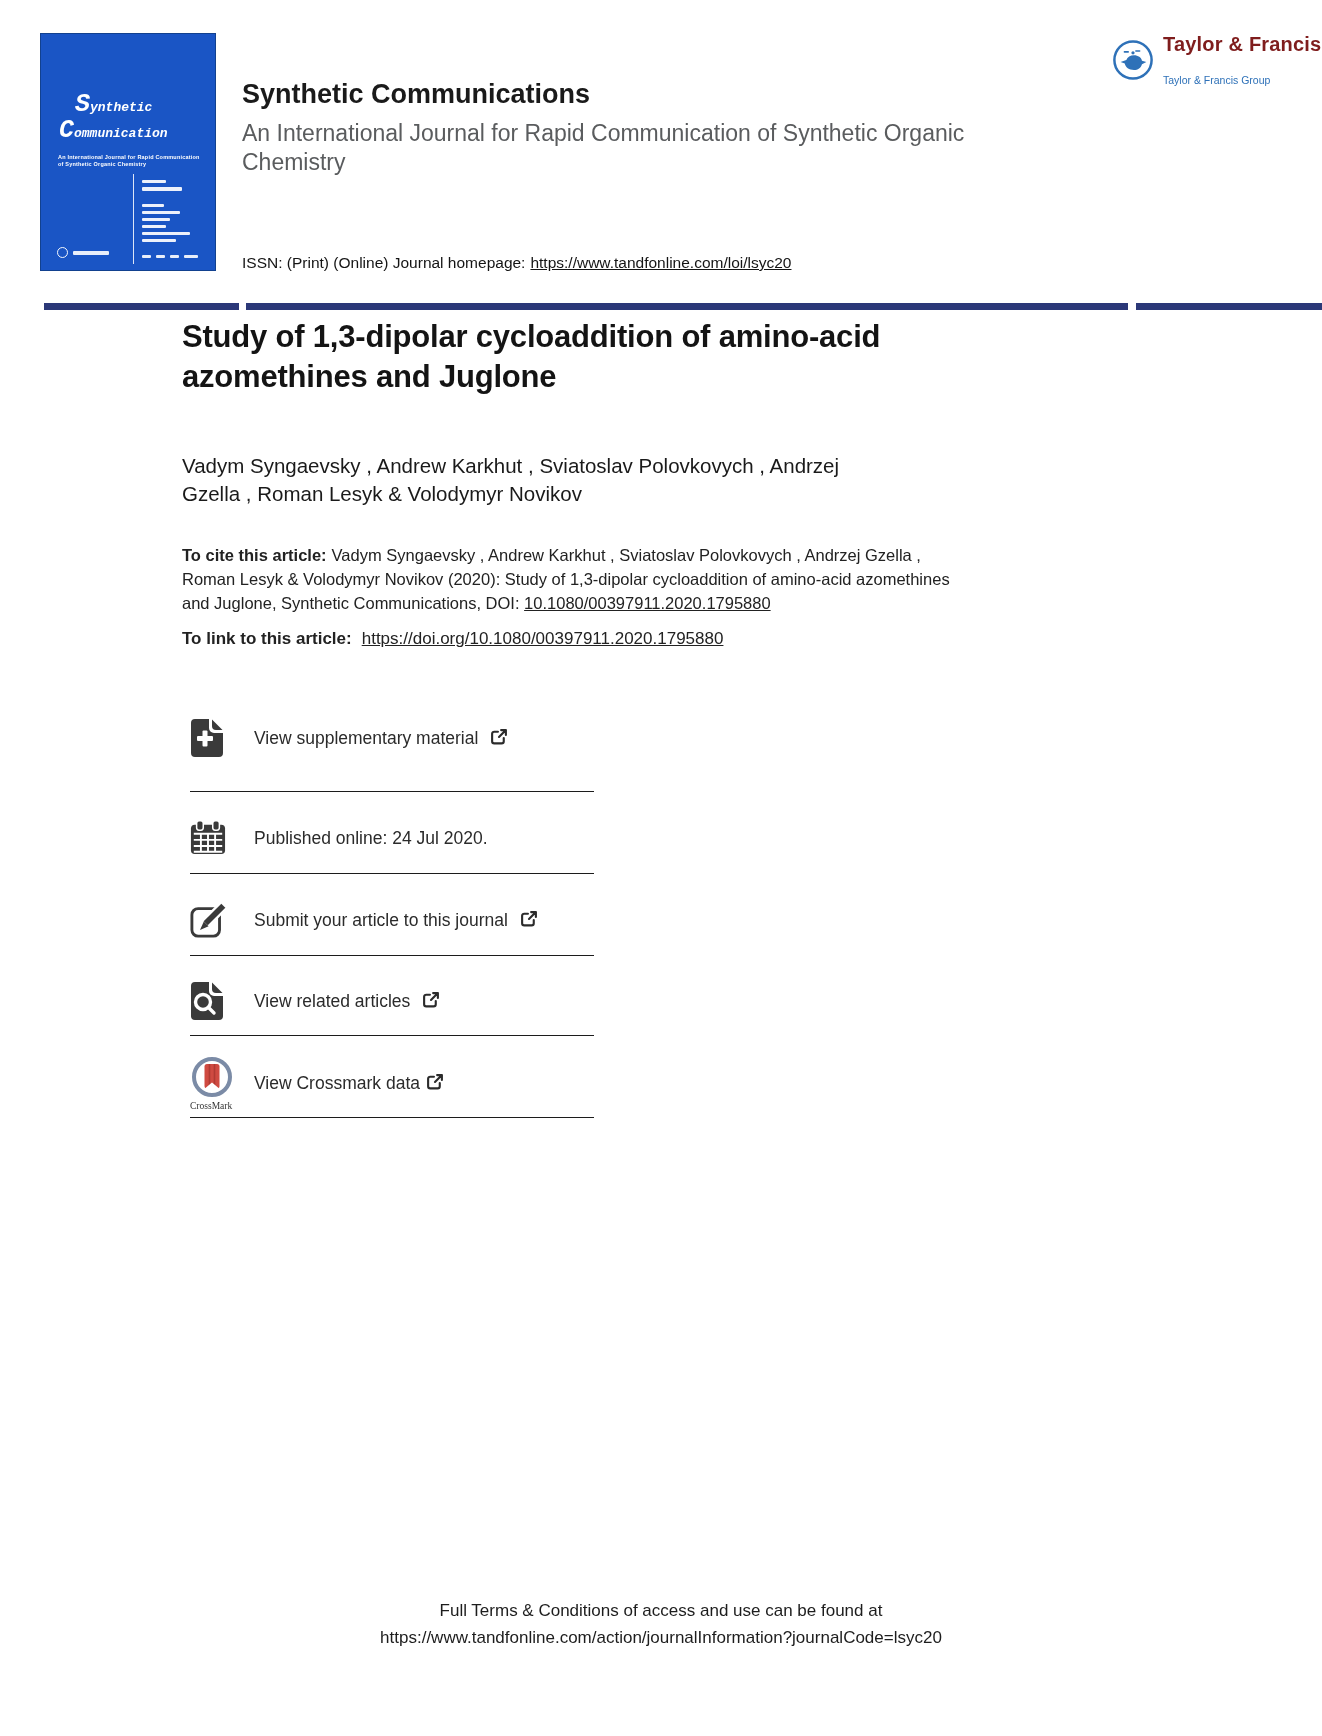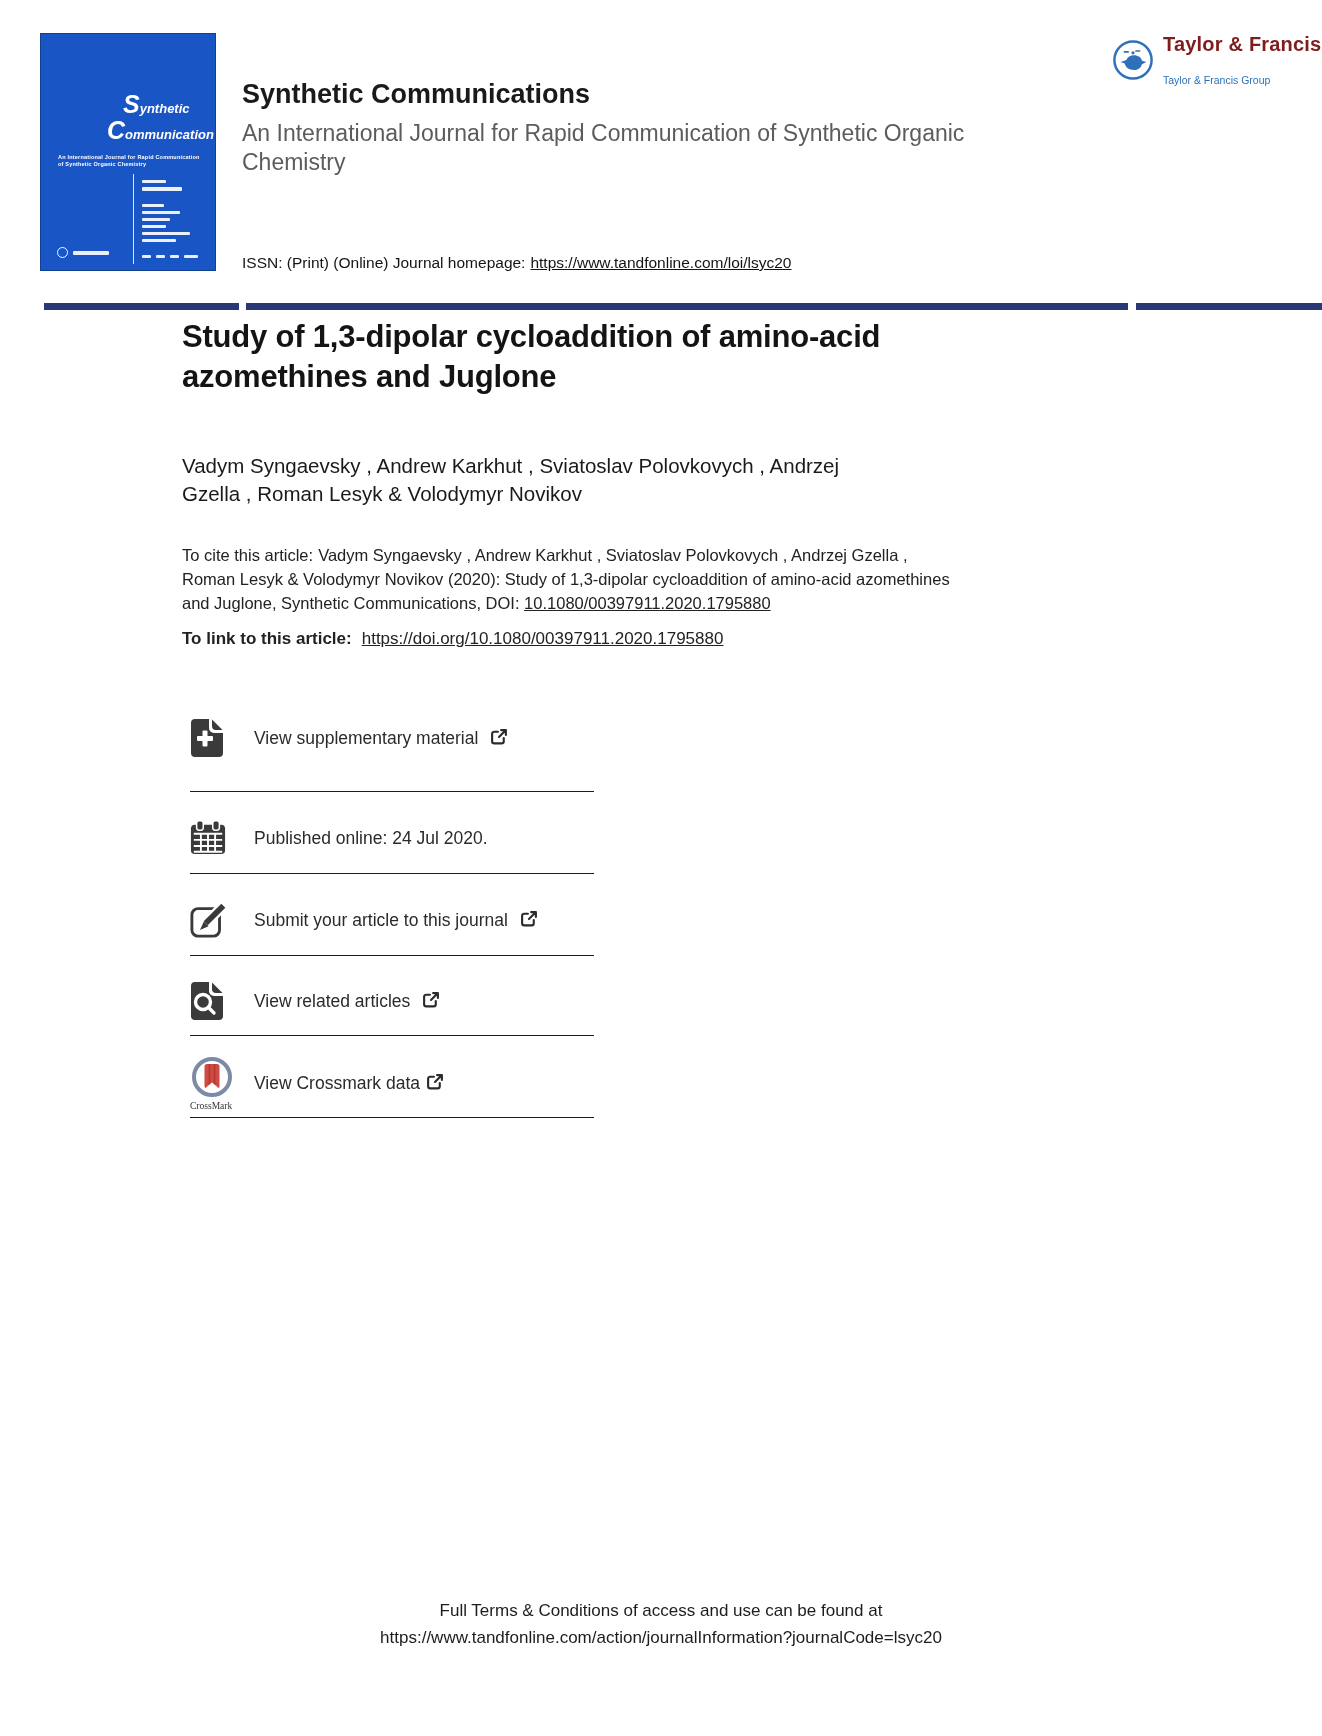--- a/index.html
+++ b/index.html
@@ -3,21 +3,21 @@
 <meta charset="utf-8">
 <style>
   html,body { margin:0; padding:0; background:#fff; }
   body { font-family:"Liberation Sans", sans-serif; color:#141414; }
   .page { position:relative; width:1322px; height:1736px; background:#fff; overflow:hidden; }
 
   
   .cover { position:absolute; left:40px; top:33px; width:176px; height:238px;
            background:#1a55c5; border:1px solid #12418f; box-sizing:border-box; }
   .cover-script { position:absolute; left:18px; top:58px; color:#fff;
-                  font-family:Liberation Sans, sans-serif; font-style:italic; font-weight:700; line-height:1.02;margin-left:48px; }
+                  font-family:Liberation Mono, monospace; font-style:italic; font-weight:700; line-height:1.02; }
   .cover-script .l1 { font-size:13px; margin-left:16px; }
   .cover-script .l2 { font-size:13px; }
   .cover-script .l1::first-letter, .cover-script .l2::first-letter { font-size:25px; }
   .cover-subtitle { position:absolute; left:17px; top:120px; width:142px; font-size:5.5px;
                     font-weight:700; color:#fff; line-height:7px; letter-spacing:.2px; }
   .cover-divider { position:absolute; left:92px; top:140px; width:1px; height:90px; background:rgba(255,255,255,.85); }
   .cover-editors { position:absolute; left:101px; top:146px; }
   .cover-editors .bar { height:3px; background:rgba(255,255,255,.92); margin-bottom:4px; border-radius:1px; }
   .cover-editors .gap { height:9px; }
   .cover-tf { position:absolute; left:16px; top:213px; display:flex; align-items:center; gap:5px; }
@@ -42,21 +42,21 @@
   .rule.seg1 { left:44px; width:195px; }
   .rule.seg2 { left:246px; width:882px; }
   .rule.seg3 { left:1136px; width:186px; }
 
   
   .article-title { position:absolute; left:182px; top:317px; width:820px; font-size:31px;
                    font-weight:700; color:#141414; line-height:40px; letter-spacing:-.2px; }
   .authors { position:absolute; left:182px; top:452px; width:720px; font-size:20.5px;
              line-height:28px; color:#1a1a1a; }
   .cite { position:absolute; left:182px; top:543px; width:775px; font-size:16.5px; line-height:24px; color:#222; }
-  .cite .lbl { font-weight:400; margin-right:5px; }
+  .cite .lbl { font-weight:700; margin-right:5px; }
   .cite .doi { text-decoration:underline; }
   .linkline { position:absolute; left:182px; top:629px; font-size:17px; color:#222; }
   .linkline .lbl { font-weight:700; }
   .linkline .url { text-decoration:underline; margin-left:10px; }
 
   
   .action-row { position:absolute; left:190px; width:404px; height:66px;
                 display:flex; align-items:center; gap:20px; cursor:pointer; }
   .action-row .label { font-size:17.5px; color:#2b2b2b; }
   .action-row .ic { flex:0 0 auto; display:flex; flex-direction:column; width:44px; }

